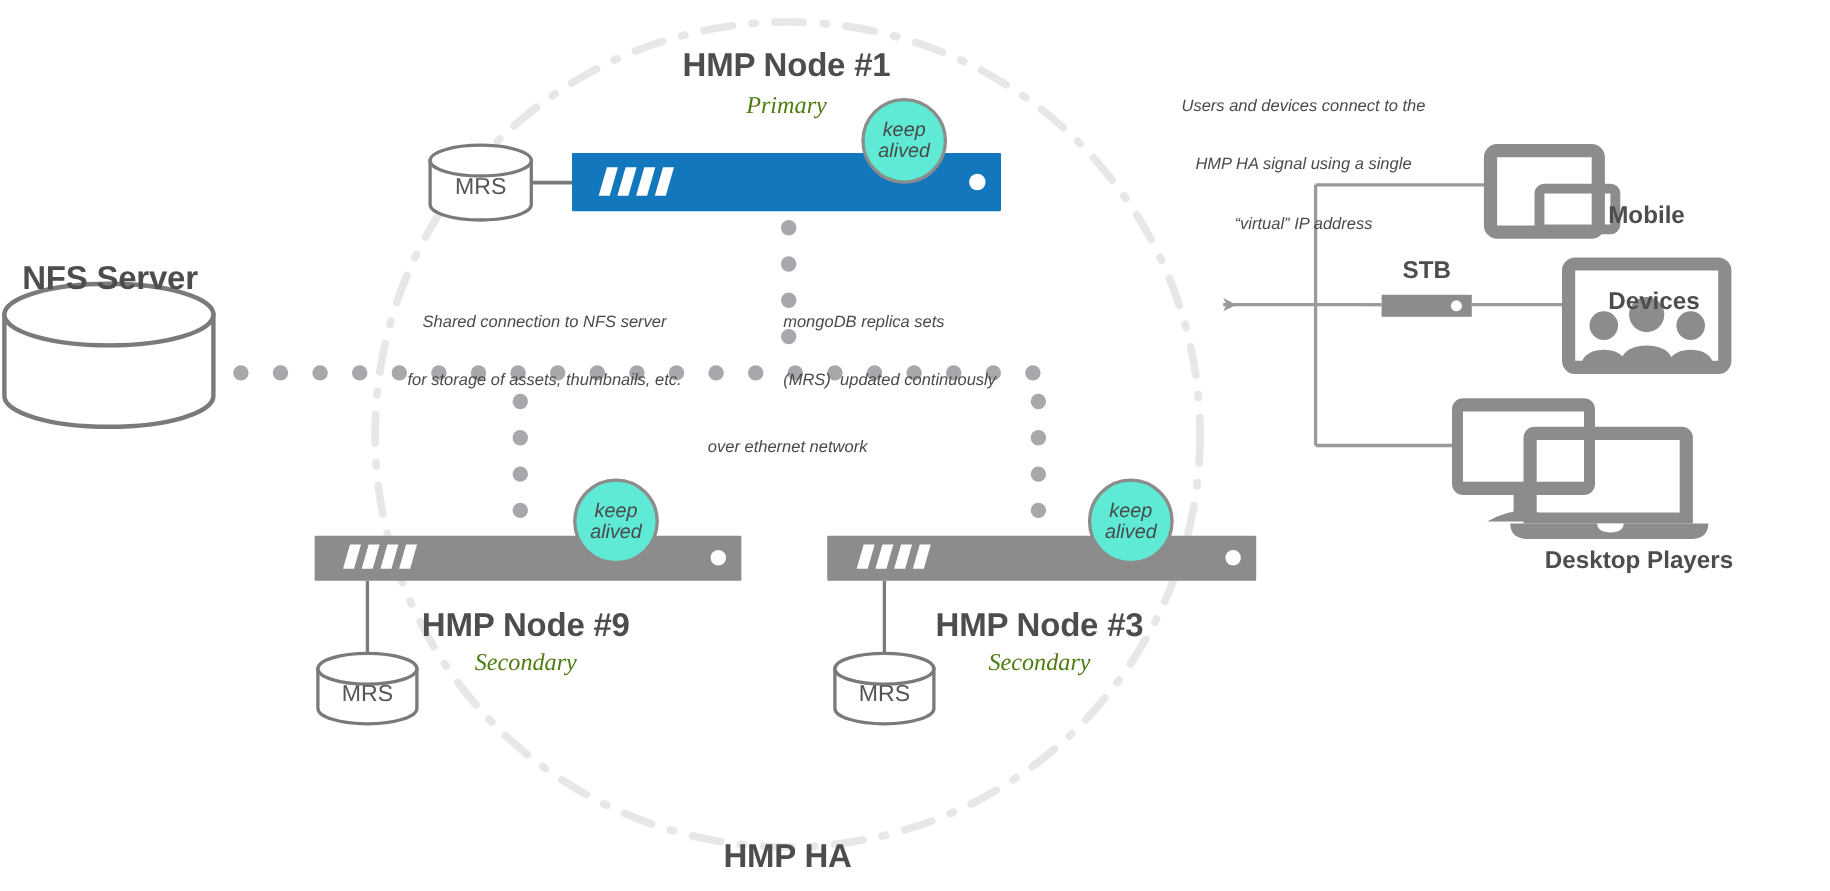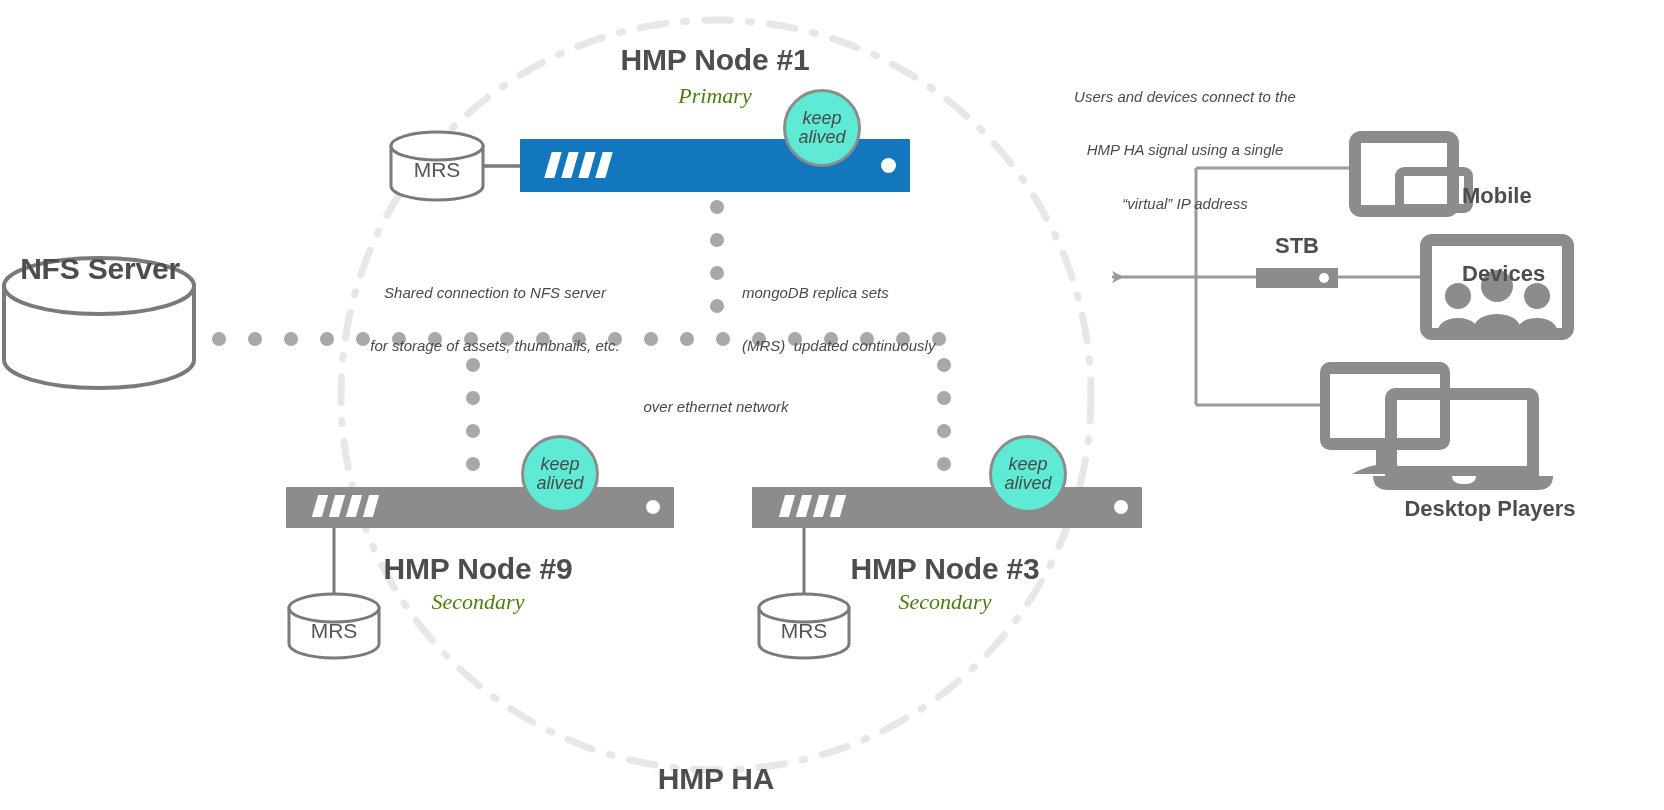--- a/index.html
+++ b/index.html
@@ -281,28 +281,28 @@
   <div class="cyl" style="left:759px; top:608px; width:90px; height:40px;">
     <span>MRS</span>
   </div>
   <div class="ka" style="left:989px; top:435px;">
     <div>keep</div>
     <div>alived</div>
   </div>
   <div class="lbl bold-head center" style="left:795px; top:551px; width:300px;">HMP Node #3</div>
   <div class="lbl ital center" style="left:795px; top:589px; width:300px;">Secondary</div>
 
-  <div class="lbl bold-head center" style="left:0px; top:236px; width:200px;margin-top:15px;">NFS Server</div>
+  <div class="lbl bold-head center" style="left:0px; top:236px; width:200px;">NFS Server</div>
 
   <div class="lbl ital-note" style="left:285px; top:249px; width:420px;">
     <div>Shared connection to NFS server</div>
     <div>for storage of assets, thumbnails, etc.</div>
   </div>
 
-  <div class="lbl ital-note" style="left:742px; top:249px; width:340px; text-align:left;">
+  <div class="lbl ital-note" style="left:712px; top:249px; width:340px; text-align:left;">
     <div>mongoDB replica sets</div>
     <div>(MRS)  updated continuously</div>
   </div>
 
   <div class="lbl ital-note" style="left:516px; top:363px; width:400px;">
     <div>over ethernet network</div>
   </div>
 
   <div class="lbl ital-note" style="left:990px; top:53px; width:390px;">
     <div>Users and devices connect to the</div>

